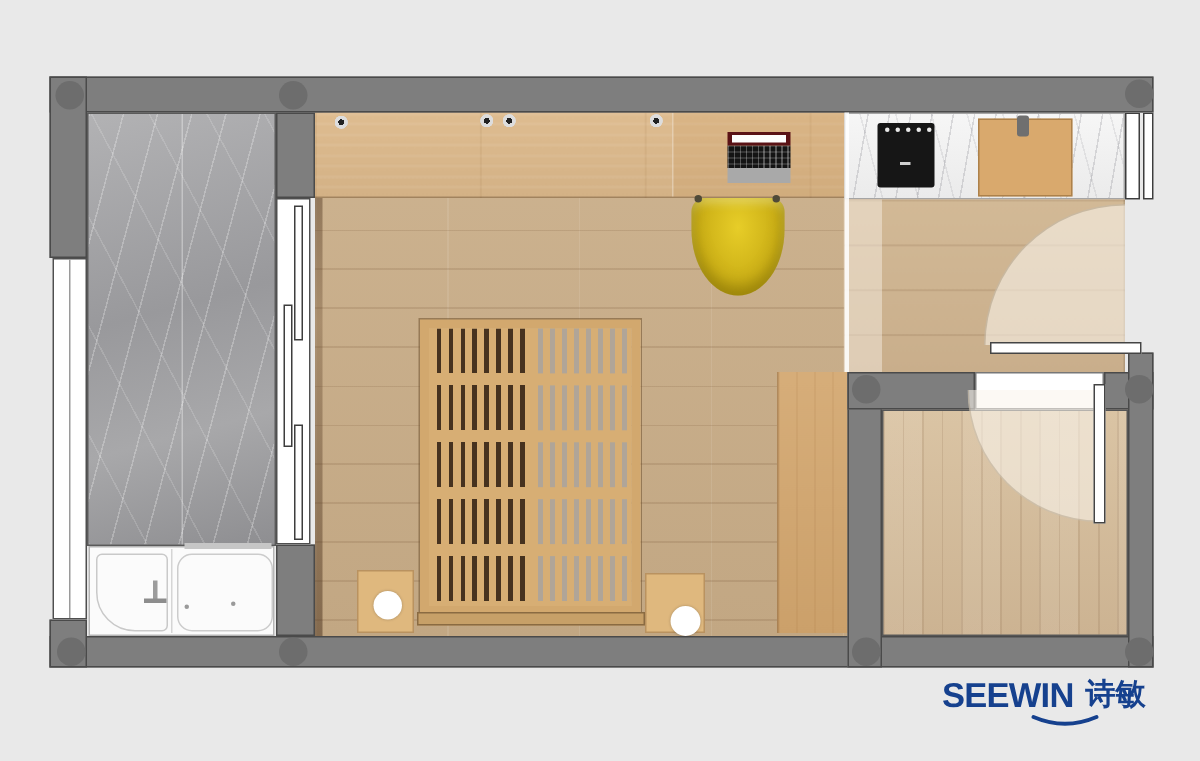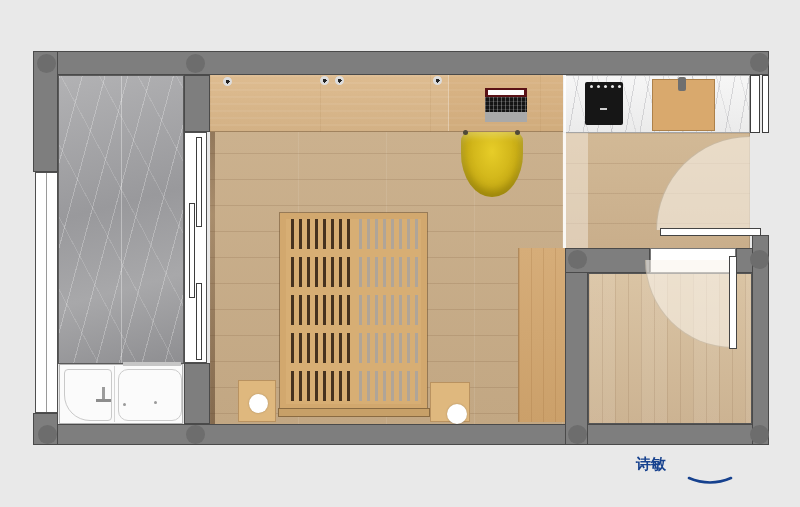--- a/index.html
+++ b/index.html
@@ -90,21 +90,21 @@
   .faucet-bar{position:absolute;left:36px;top:34px;width:15px;height:3px;background:#8d8d8d;}
   .shelf{position:absolute;left:63px;top:-3px;width:58px;height:4px;background:#c6c6c6;}
 
   .marble-seam{position:absolute;left:62px;top:0;width:1px;height:100%;background:rgba(255,255,255,.35);}
   .white-line{position:absolute;background:rgba(255,255,255,.85);z-index:4;}
   .light-strip{position:absolute;background:rgba(248,242,232,.45);z-index:3;}
 
   
   .logo{position:absolute;left:628px;top:452px;display:flex;align-items:flex-start;color:#16418e;}
   .logo-en{font-weight:bold;font-size:23px;line-height:23px;letter-spacing:-.5px;font-family:"Liberation Sans",sans-serif;}
-  .logo-cjk{font-weight:bold;font-size:15px;line-height:23px;margin-left:8px;font-family:"Liberation Sans",sans-serif;}
+  .logo-cjk{font-weight:bold;font-size:20px;line-height:23px;margin-left:8px;font-family:"Liberation Sans",sans-serif;}
   .swoosh{position:absolute;left:59px;top:24px;}
 </style>
 </head>
 <body>
 
 <div class="stage">
   <div class="plan">
 
     <div class="abs marble-floor" style="left:25px;top:24px;width:126px;height:289px;">
       <div class="marble-seam"></div>
@@ -204,18 +204,19 @@
     <div class="col" style="left:717px;top:2px;"></div>
     <div class="col" style="left:5px;top:374px;"></div>
     <div class="col" style="left:153px;top:374px;"></div>
     <div class="col" style="left:535px;top:374px;"></div>
     <div class="col" style="left:717px;top:374px;"></div>
     <div class="col" style="left:535px;top:199px;"></div>
     <div class="col" style="left:717px;top:199px;"></div>
   </div>
 
   <div class="logo">
+    <span class="logo-en">SEEWIN</span>
     <span class="logo-cjk">诗敏</span>
     <svg class="swoosh" width="46" height="11" viewBox="0 0 46 11">
       <path d="M2 2 Q23 11 44 2" fill="none" stroke="#16418e" stroke-width="2.6" stroke-linecap="round"></path>
     </svg>
   </div>
 </div>
 
 </body></html>

